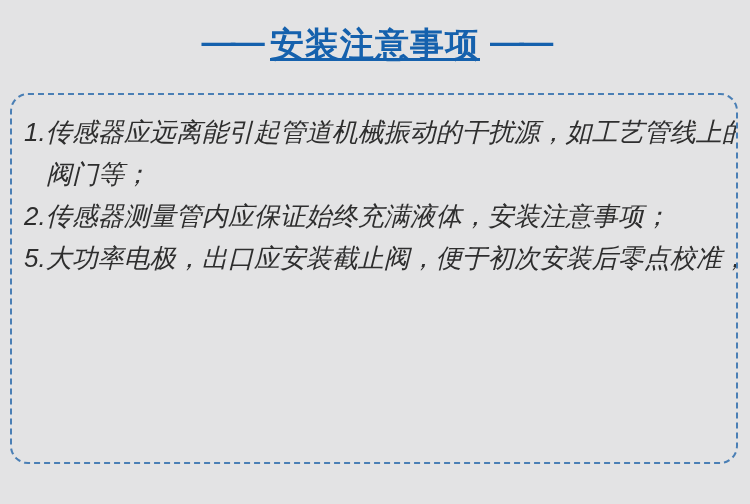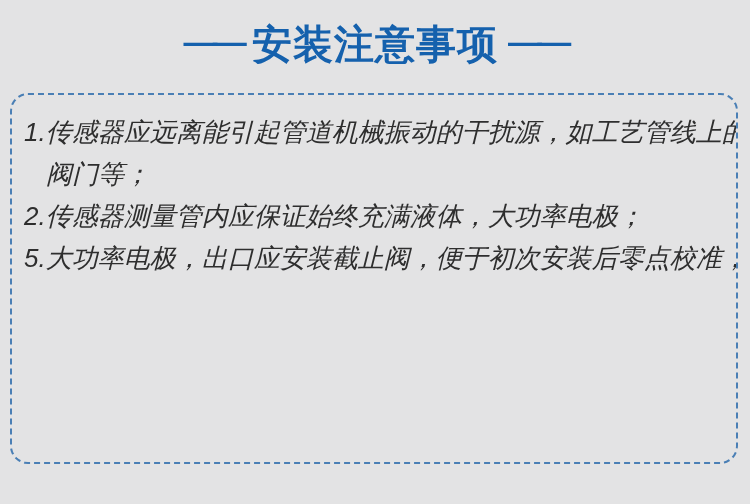--- a/index.html
+++ b/index.html
@@ -25,24 +25,25 @@
     font-weight: bold;
   }
   .title-dash {
     font-size: 34px;
     letter-spacing: -0.14em;
     line-height: 1;
     transform: translateY(-3px);
     white-space: nowrap;
   }
   .title-text {
-    font-size: 40px;
+    font-size: 34px;
     letter-spacing: 1px;
     line-height: 1;
     white-space: nowrap;
+    text-decoration: underline;
   }
   .notice-box {
     box-sizing: border-box;
     position: absolute;
     left: 10px;
     top: 93px;
     width: 728px;
     height: 371px;
     border: 2px dashed #4a7fb5;
     border-radius: 18px;
@@ -73,21 +74,21 @@
   </div>
 
   <div class="notice-box">
 
     <div class="item">
       <div class="first-line"><span class="num">1.</span><span>传感器应远离能引起管道机械振动的干扰源，如工艺管线上的</span></div>
       <div class="cont">阀门等；</div>
     </div>
 
     <div class="item">
-      <div class="first-line"><span class="num">2.</span><span>传感器测量管内应保证始终充满液体，大功率电极；</span></div>
+      <div class="first-line"><span class="num">2.</span><span>传感器测量管内应保证始终充满液体，安装注意事项；</span></div>
 
     </div>
 
     <div class="item">
     </div>
 
 
     <div class="item">
       <div class="first-line"><span class="num">5.</span><span>大功率电极，出口应安装截止阀，便于初次安装后零点校准；</span></div>
 

